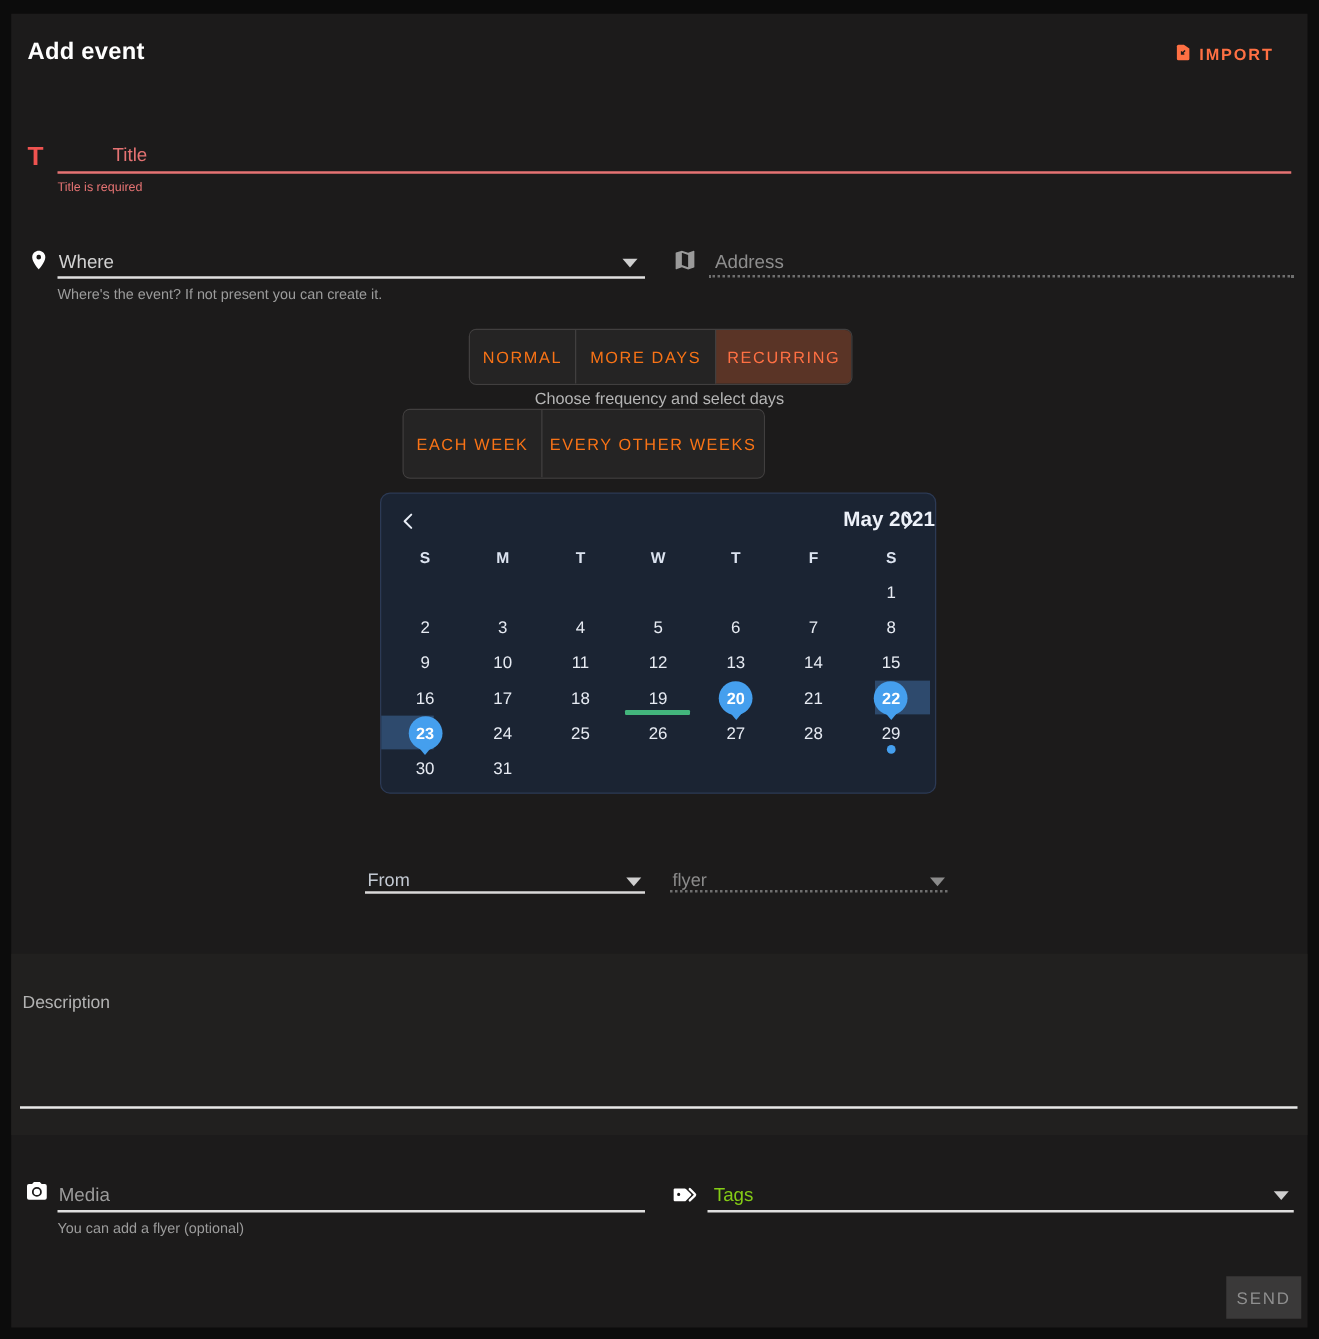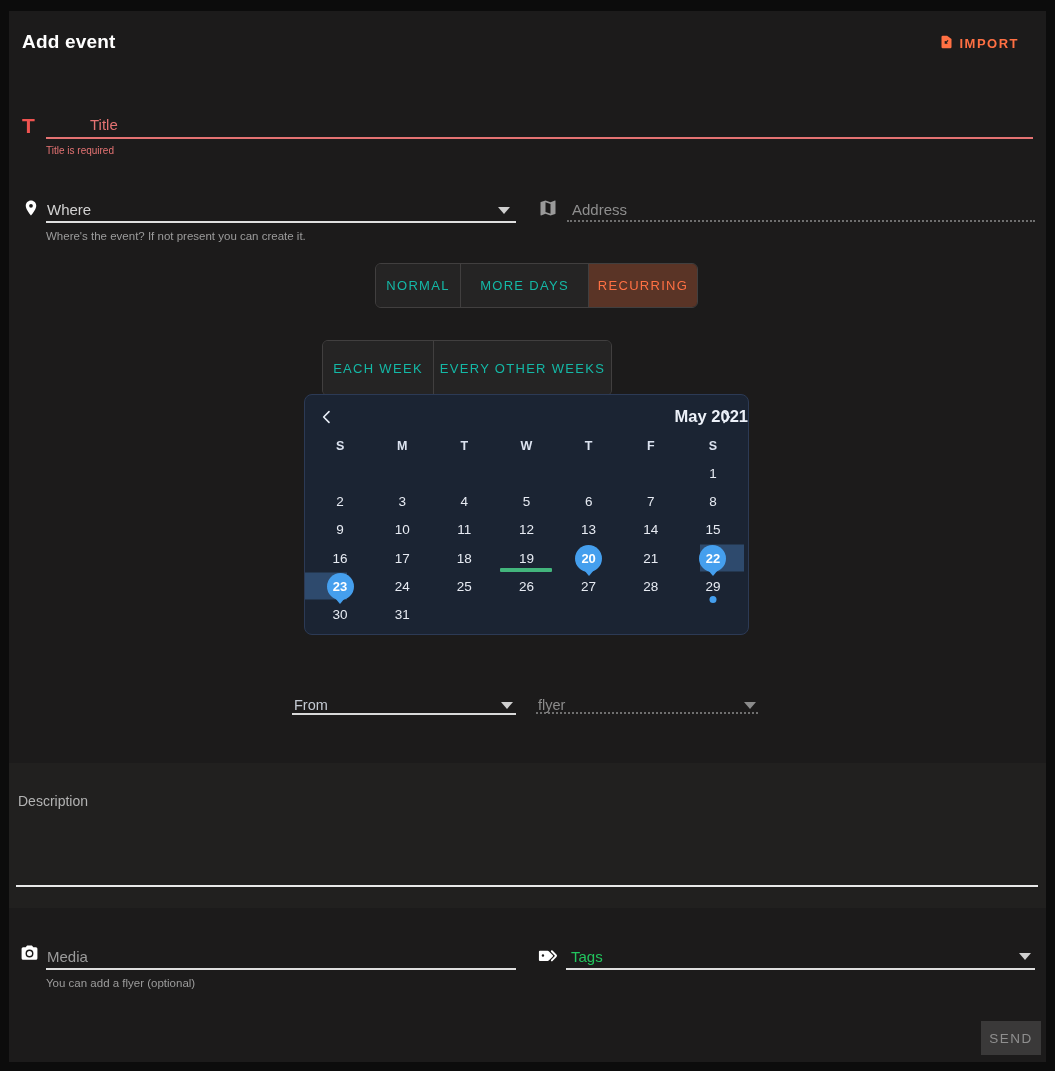--- a/index.html
+++ b/index.html
@@ -33,27 +33,27 @@
   .where-ph { left:38px; top:190px; color:#d2d2d2; }
   .where-arrow { left:489px; top:196px; }
   .where-line { left:37px; top:210px; width:470px; }
   .where-helper { left:37px; top:219px; }
   .addr-icon { left:529px; top:187px; }
   .addr-ph { left:563px; top:190px; color:#8e8e8e; }
   .addr-line { left:558px; top:209px; width:468px; }
 
   
   .btn-group { display:flex; border:1px solid #413f3f; border-radius:6px; overflow:hidden; height:45px; background:#252424; }
-  .btn-group .gbtn { display:flex; align-items:center; justify-content:center; font-size:13px; letter-spacing:1.3px; color:#14b8a6; background:#252424; border:none; border-left:1px solid #413f3f; cursor:pointer; font-family:inherit; }
+  .btn-group .gbtn { display:flex; align-items:center; justify-content:center; font-size:13px; letter-spacing:1.3px; color:#f97316; background:#252424; border:none; border-left:1px solid #413f3f; cursor:pointer; font-family:inherit; }
   .btn-group .gbtn:first-child { border-left:none; }
   .btn-group .gbtn.selected { background:#5a3426; color:#ff7043; }
   .tabs { left:366px; top:252px; }
-  .tabs .t0 { width:84px; } .tabs .t1 { width:128px; } .tabs .t2 { width:109px; }
+  .tabs .t0 { width:84px; } .tabs .t1 { width:112px; } .tabs .t2 { width:109px; }
   .freq-caption { left:0; width:1037px; top:300px; text-align:center; font-size:13px; color:#b5b5b5; }
-  .freq { left:313px; top:329px; height:56px; }
+  .freq { left:313px; top:316px; height:56px; }
   .freq .f0 { width:110px; } .freq .f1 { width:178px; } .freq .f2 { width:120px; }
 
   
   .calendar { left:295px; top:383px; width:445px; height:241px; background:#1b2433; border:1px solid #2c3a55; border-radius:8px; }
   .cal-nav { position:absolute; top:11px; width:22px; height:22px; display:flex; align-items:center; justify-content:center; cursor:pointer; }
   .cal-nav.prev { left:11px; } .cal-nav.next { right:11px; }
   .cal-title { position:absolute; left:0; right:0; top:12px; text-align:right; font-size:16.5px; font-weight:bold; color:#edf1f9; }
   .dow-row { position:absolute; left:4px; right:4px; top:39px; height:24px; display:flex; }
   .dow { flex:1; display:flex; align-items:center; justify-content:center; font-size:12.5px; font-weight:bold; color:#dce3f0; }
   .weeks { position:absolute; left:4px; right:4px; top:64px; bottom:5px; display:flex; flex-direction:column; }
@@ -79,21 +79,21 @@
   .desc-section { left:0; top:752px; width:1037px; height:145px; background:#21201f; }
   .desc-label { position:absolute; left:9px; top:30px; font-size:14px; color:#b3b3b3; }
   .desc-line { position:absolute; left:7px; top:122px; width:1022px; height:2px; background:#e8e8e8; }
 
   
   .media-icon { left:10px; top:933px; }
   .media-ph { left:38px; top:937px; color:#9b9b9b; }
   .media-line { left:37px; top:957px; width:470px; }
   .media-helper { left:37px; top:966px; }
   .tags-icon { left:528px; top:933px; }
-  .tags-ph { left:562px; top:937px; color:#22c55e; }
+  .tags-ph { left:562px; top:937px; color:#84cc16; }
   .tags-line { left:557px; top:957px; width:469px; }
   .tags-arrow { left:1010px; top:942px; }
 
   
   .send-btn { left:972px; top:1010px; width:60px; height:34px; background:#3a3939; border:none; border-radius:0; color:#8f8f8f; font-size:13.5px; letter-spacing:1.5px; font-family:inherit; cursor:pointer; }
 </style>
 </head>
 <body>
 
 <div id="page">
@@ -133,20 +133,21 @@
     </span>
     <div class="abs ph addr-ph">Address</div>
     <div class="abs dotted addr-line"></div>
 
     <div class="abs btn-group tabs">
       <button class="gbtn t0">NORMAL</button>
       <button class="gbtn t1">MORE DAYS</button>
       <button class="gbtn t2 selected">RECURRING</button>
     </div>
 
+    <div class="abs freq-caption">Choose frequency and select days</div>
 
     <div class="abs btn-group freq">
       <button class="gbtn f0">EACH WEEK</button>
       <button class="gbtn f1">EVERY OTHER WEEKS</button>
     </div>
 
     <div class="abs calendar">
       <div class="cal-nav prev">
         <svg width="16" height="16" viewBox="0 0 24 24">
             <polyline points="15,4 7,12 15,20" fill="none" stroke="#e9eef7" stroke-width="2.4" stroke-linecap="round" stroke-linejoin="round"></polyline>

